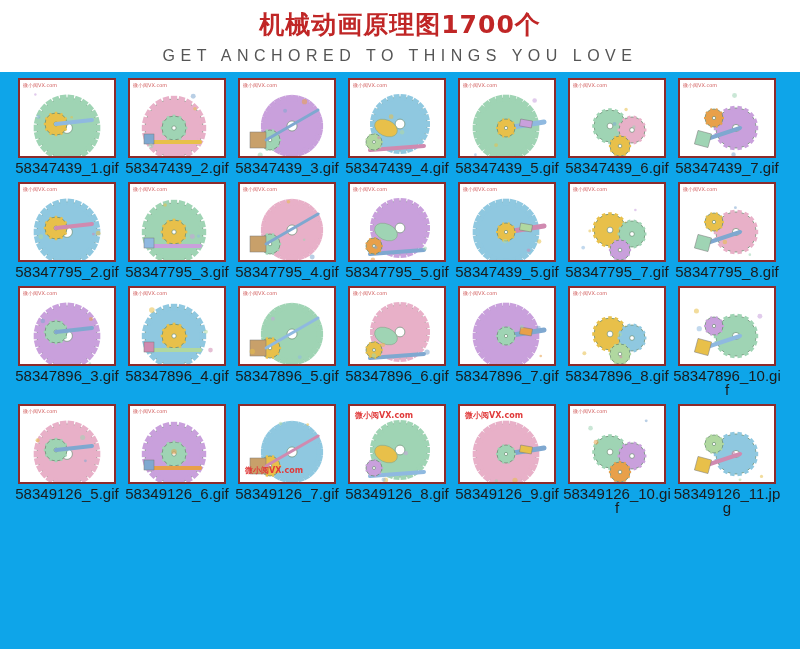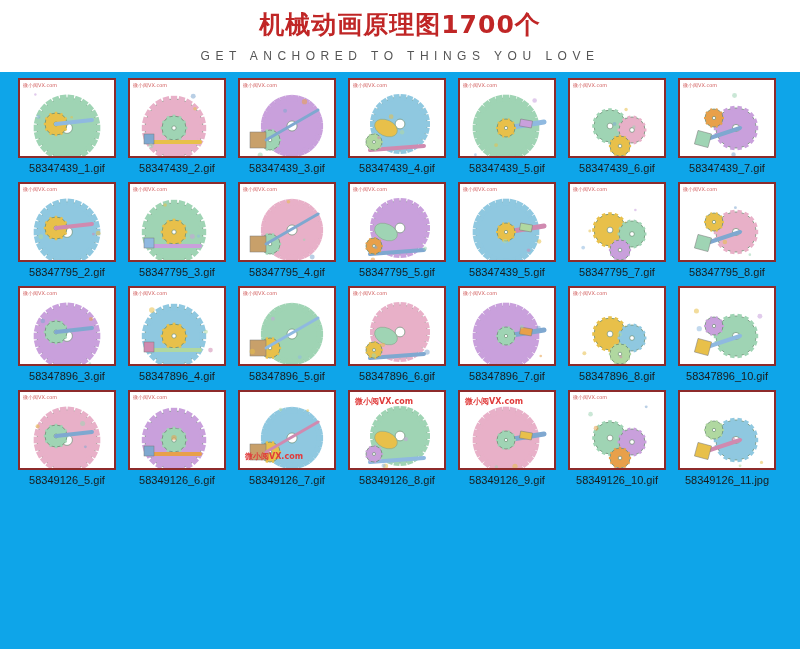--- a/index.html
+++ b/index.html
@@ -29,21 +29,21 @@
   }
   .title {
     font-size: 25px;
     font-weight: bold;
     color: #c02626;
     letter-spacing: 1px;
     line-height: 34px;
     font-family: "DejaVu Sans", sans-serif;
   }
   .subtitle {
-    font-size: 12px;
+    font-size: 16px;
     color: #555555;
     letter-spacing: 5.5px;
     line-height: 20px;
     margin-top: 4px;
     font-family: "Liberation Sans", sans-serif;
   }
   .grid {
     position: absolute;
     top: 78px;
     left: 12px;
@@ -87,21 +87,21 @@
   }
   .wm.bottom {
     top: auto;
     bottom: 6px;
     left: 5px;
     font-size: 8px;
     font-weight: bold;
     color: #e03a3a;
   }
   .caption {
-    font-size: 11px;
+    font-size: 15px;
     color: #1a1a1a;
     text-align: center;
     line-height: 14px;
     margin-top: 3px;
     width: 108px;
     word-break: break-all;
     font-family: "Liberation Sans", sans-serif;
   }
   .art {
     position: absolute;

